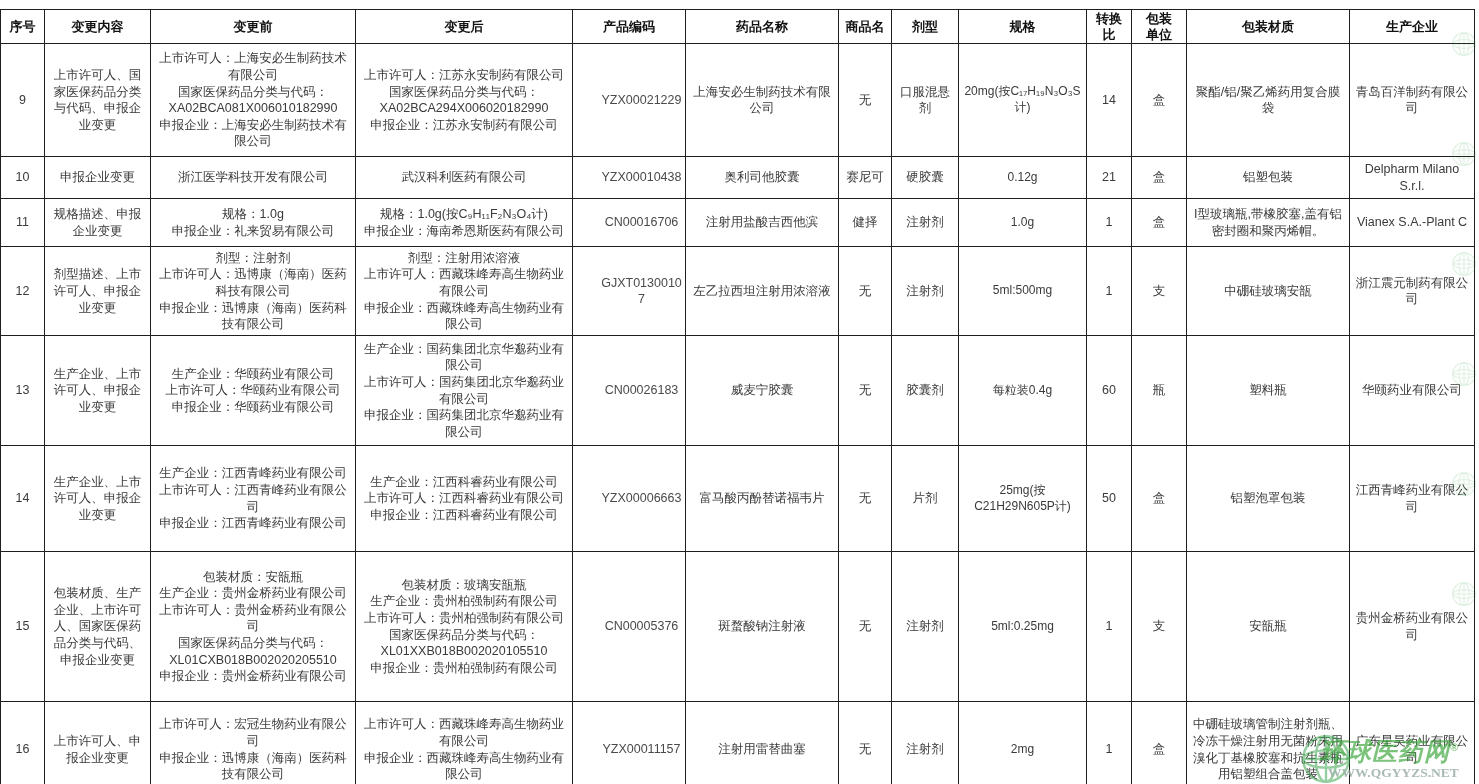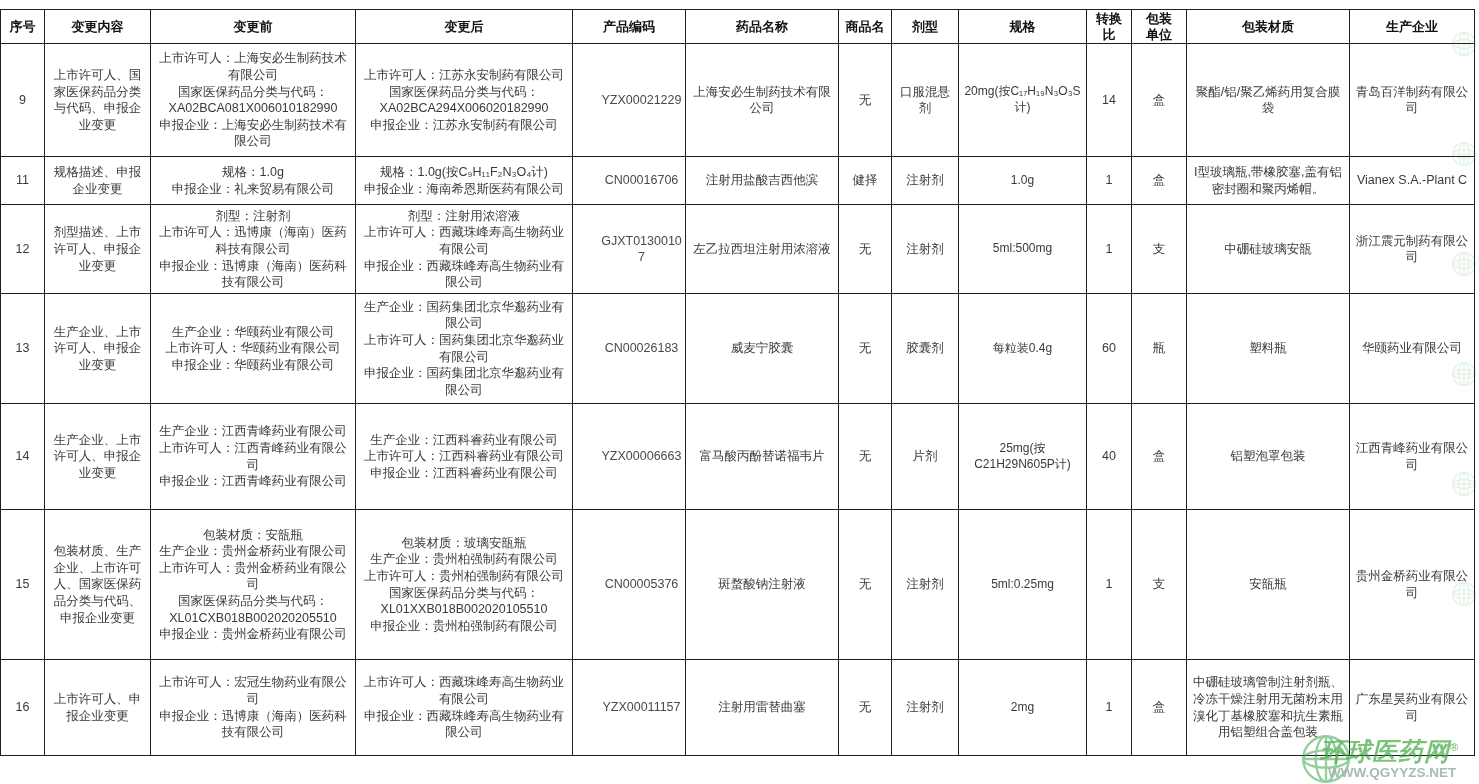--- a/index.html
+++ b/index.html
@@ -33,21 +33,21 @@
   }
   .wm-globe{position:absolute;left:6px;top:8px;width:52px;height:52px;opacity:.6;}
   .wm-name{
     position:absolute;left:26px;top:10px;width:150px;
     color:#3aa53a;font-size:25px;font-weight:bold;letter-spacing:1px;
     opacity:.78;white-space:nowrap;font-style:italic;
   }
   .wm-reg{font-size:11px;vertical-align:super;letter-spacing:0;}
   .wm-url{
     position:absolute;left:34px;top:40px;width:140px;
-    color:#8fa69c;font-size:13.5px;font-weight:bold;opacity:.9;white-space:nowrap;
+    color:#8fa69c;font-size:13.5px;font-weight:bold;opacity:.9;white-space:nowrap;font-family:Liberation Serif, serif;
   }
   .edge-globe{position:absolute;width:26px;height:26px;opacity:.14;pointer-events:none;}
   svg{display:block;}
 </style>
 </head>
 <body>
 
 <div class="page">
 
   <svg width="0" height="0" style="position:absolute">
@@ -113,20 +113,35 @@
         <td class="code">YZX00021229</td>
         <td>上海安必生制药技术有限公司</td>
         <td>无</td>
         <td>口服混悬剂</td>
         <td class="spec">20mg(按C₁₇H₁₉N₃O₃S计)</td>
         <td>14</td>
         <td>盒</td>
         <td>聚酯/铝/聚乙烯药用复合膜袋</td>
         <td>青岛百洋制药有限公司</td>
       </tr>
+      <tr style="height:42px">
+        <td>10</td>
+        <td>申报企业变更</td>
+        <td>浙江医学科技开发有限公司</td>
+        <td>武汉科利医药有限公司</td>
+        <td class="code">YZX00010438</td>
+        <td>奥利司他胶囊</td>
+        <td>赛尼可</td>
+        <td>硬胶囊</td>
+        <td class="spec">0.12g</td>
+        <td>21</td>
+        <td>盒</td>
+        <td>铝塑包装</td>
+        <td>Delpharm Milano S.r.l.</td>
+      </tr>
       <tr style="height:48px">
         <td>11</td>
         <td>规格描述、申报企业变更</td>
         <td>规格：1.0g
 申报企业：礼来贸易有限公司</td>
         <td>规格：1.0g(按C₉H₁₁F₂N₃O₄计)
 申报企业：海南希恩斯医药有限公司</td>
         <td class="code">CN00016706</td>
         <td>注射用盐酸吉西他滨</td>
         <td>健择</td>
@@ -182,21 +197,21 @@
 上市许可人：江西青峰药业有限公司
 申报企业：江西青峰药业有限公司</td>
         <td>生产企业：江西科睿药业有限公司
 上市许可人：江西科睿药业有限公司
 申报企业：江西科睿药业有限公司</td>
         <td class="code">YZX00006663</td>
         <td>富马酸丙酚替诺福韦片</td>
         <td>无</td>
         <td>片剂</td>
         <td class="spec">25mg(按C21H29N605P计)</td>
-        <td>40</td>
+        <td>50</td>
         <td>盒</td>
         <td>铝塑泡罩包装</td>
         <td>江西青峰药业有限公司</td>
       </tr>
       <tr style="height:150px">
         <td>15</td>
         <td>包装材质、生产企业、上市许可人、国家医保药品分类与代码、申报企业变更</td>
         <td>包装材质：安瓿瓶
 生产企业：贵州金桥药业有限公司
 上市许可人：贵州金桥药业有限公司

